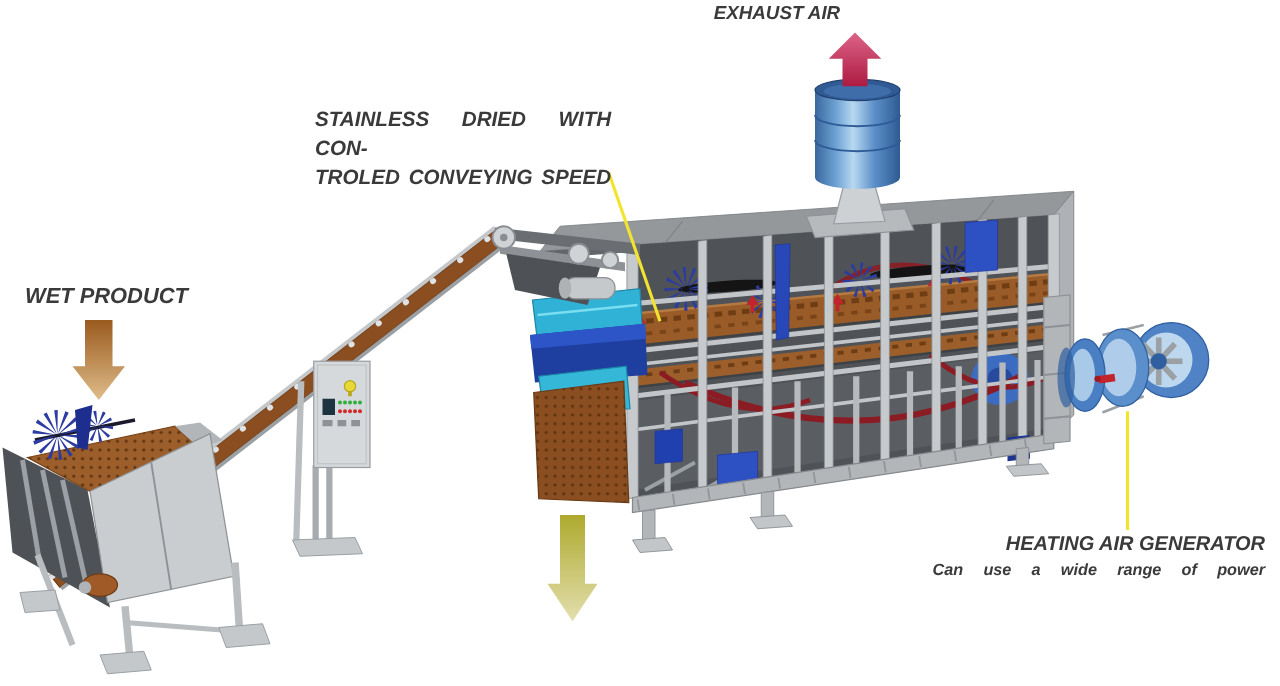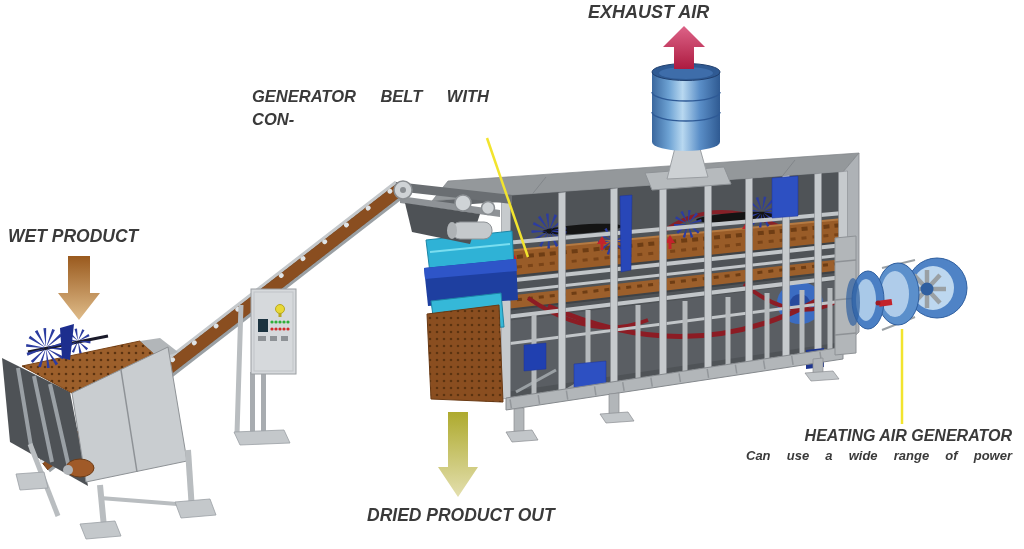--- a/index.html
+++ b/index.html
@@ -1,23 +1,23 @@
 <!DOCTYPE html>
 <html><head>
 <meta charset="utf-8">
 <style>
   html,body{margin:0;padding:0;background:#ffffff;}
   #stage{position:relative;width:1024px;height:549px;background:#ffffff;overflow:hidden;
          font-family:"Liberation Sans",sans-serif;}
   #stage svg{position:absolute;left:0;top:0;}
   .lbl{position:absolute;font-style:italic;font-weight:bold;color:#3a3a3a;white-space:nowrap;}
-  .lbl-exhaust{left:588px;top:2px;font-size:18px;}
+  .lbl-exhaust{left:571px;top:2px;font-size:15px;}
   .lbl-stainless{left:252px;top:85px;width:237px;font-size:16.5px;line-height:23px;}
   .lbl-stainless div{text-align:justify;text-align-last:justify;white-space:normal;}
-  .lbl-wet{left:8px;top:226px;font-size:17.5px;}
+  .lbl-wet{left:20px;top:226px;font-size:17.5px;}
   .lbl-dried{left:367px;top:505px;font-size:17.5px;}
   .lbl-heating{left:746px;top:427px;width:266px;}
   .lbl-heating .ht{font-size:16px;margin-bottom:2px;text-align:right;}
   .lbl-heating .hd{font-size:13px;line-height:17.5px;}
   .lbl-heating .hd.justify{text-align:justify;text-align-last:justify;}
 </style>
 </head>
 <body>
 
 <div id="stage">
@@ -293,25 +293,25 @@
   <polygon points="684,26 705,47 694,47 694,69 674,69 674,47 663,47" fill="url(#gExhaust)"></polygon>
   <polygon points="68,256 90,256 90,293 100,293 79,320 58,293 68,293" fill="url(#gWet)"></polygon>
   <polygon points="448,412 468,412 468,467 478,467 458,497 438,467 448,467" fill="url(#gDried)"></polygon>
   <line x1="487" y1="138" x2="528" y2="257" stroke="#f2e42e" stroke-width="2.5"></line>
   <line x1="902" y1="329" x2="902" y2="424" stroke="#f2e42e" stroke-width="2.5"></line>
 </svg>
 
 <div class="lbl lbl-exhaust">EXHAUST AIR</div>
 
 <div class="lbl lbl-stainless">
-  <div>GENERATOR BELT WITH CON-</div>
+  <div>STAINLESS DRIED WITH CON-</div>
+  <div>TROLED CONVEYING SPEED</div>
 </div>
 
 <div class="lbl lbl-wet">WET PRODUCT</div>
 
-<div class="lbl lbl-dried">DRIED PRODUCT OUT</div>
 
 <div class="lbl lbl-heating">
   <div class="ht">HEATING AIR GENERATOR</div>
   <div class="hd justify">Can use a wide range of power</div>
 </div>
 
 </div>
 
 </body></html>

